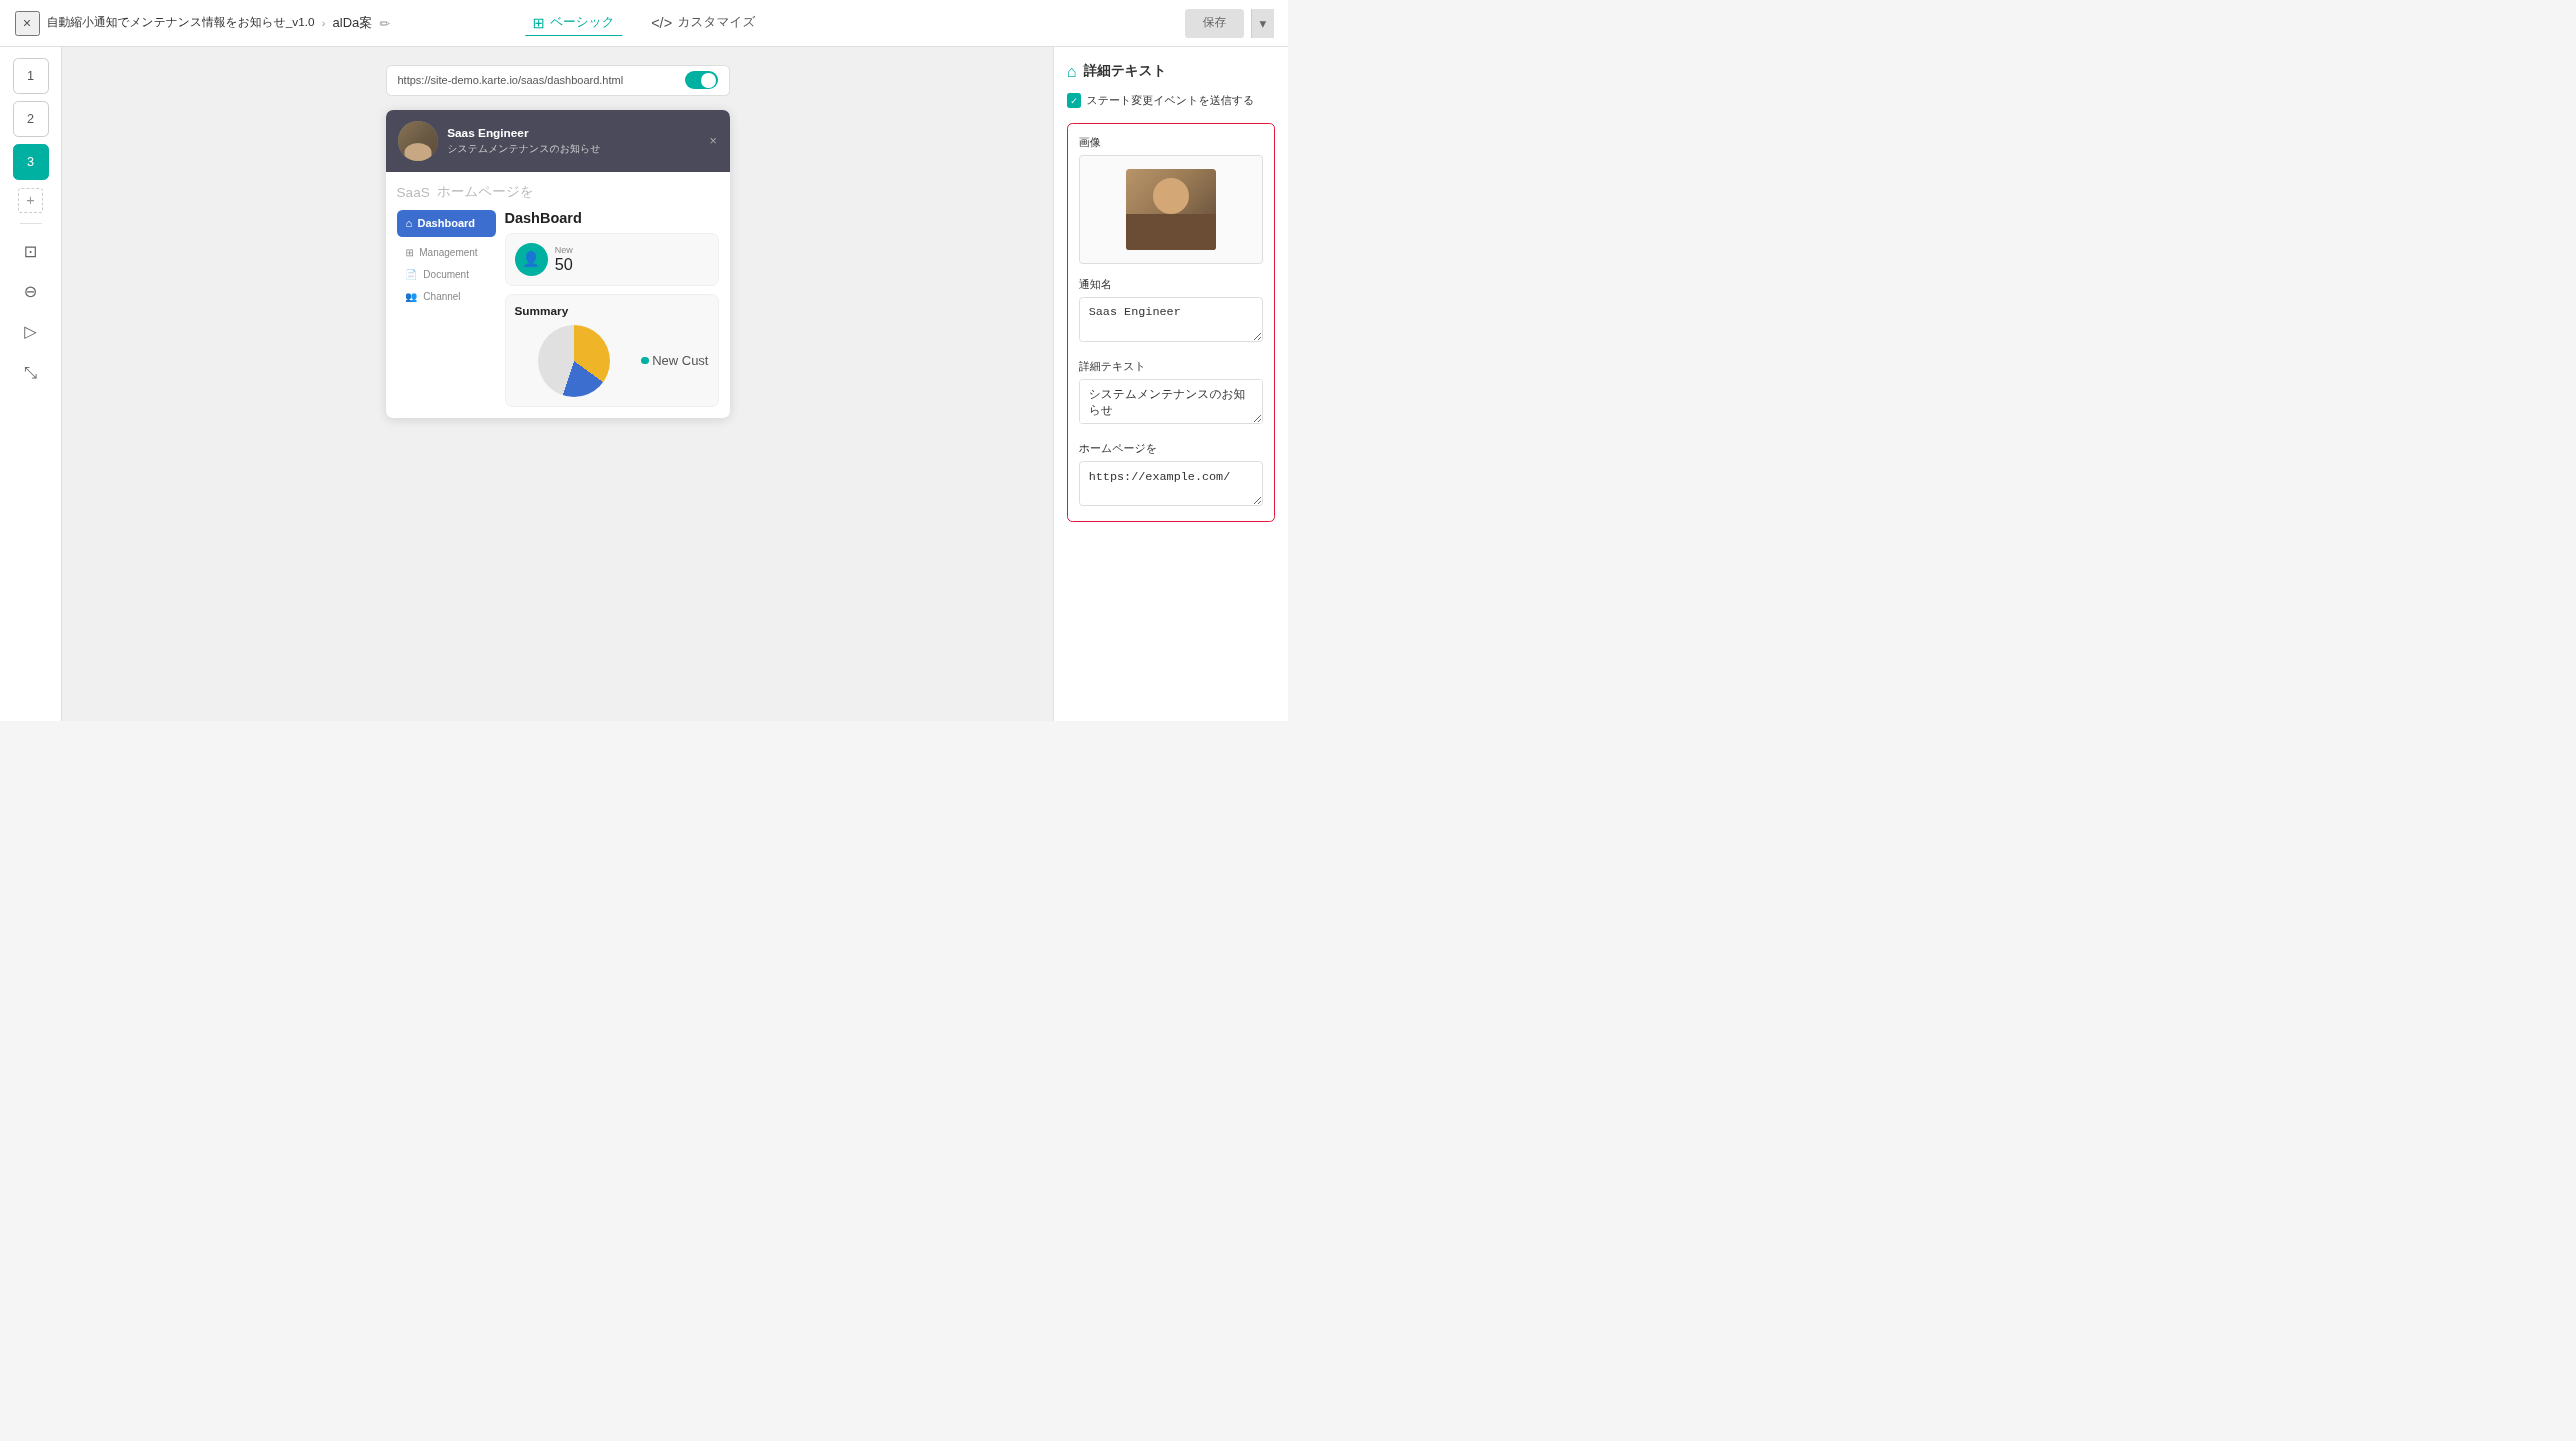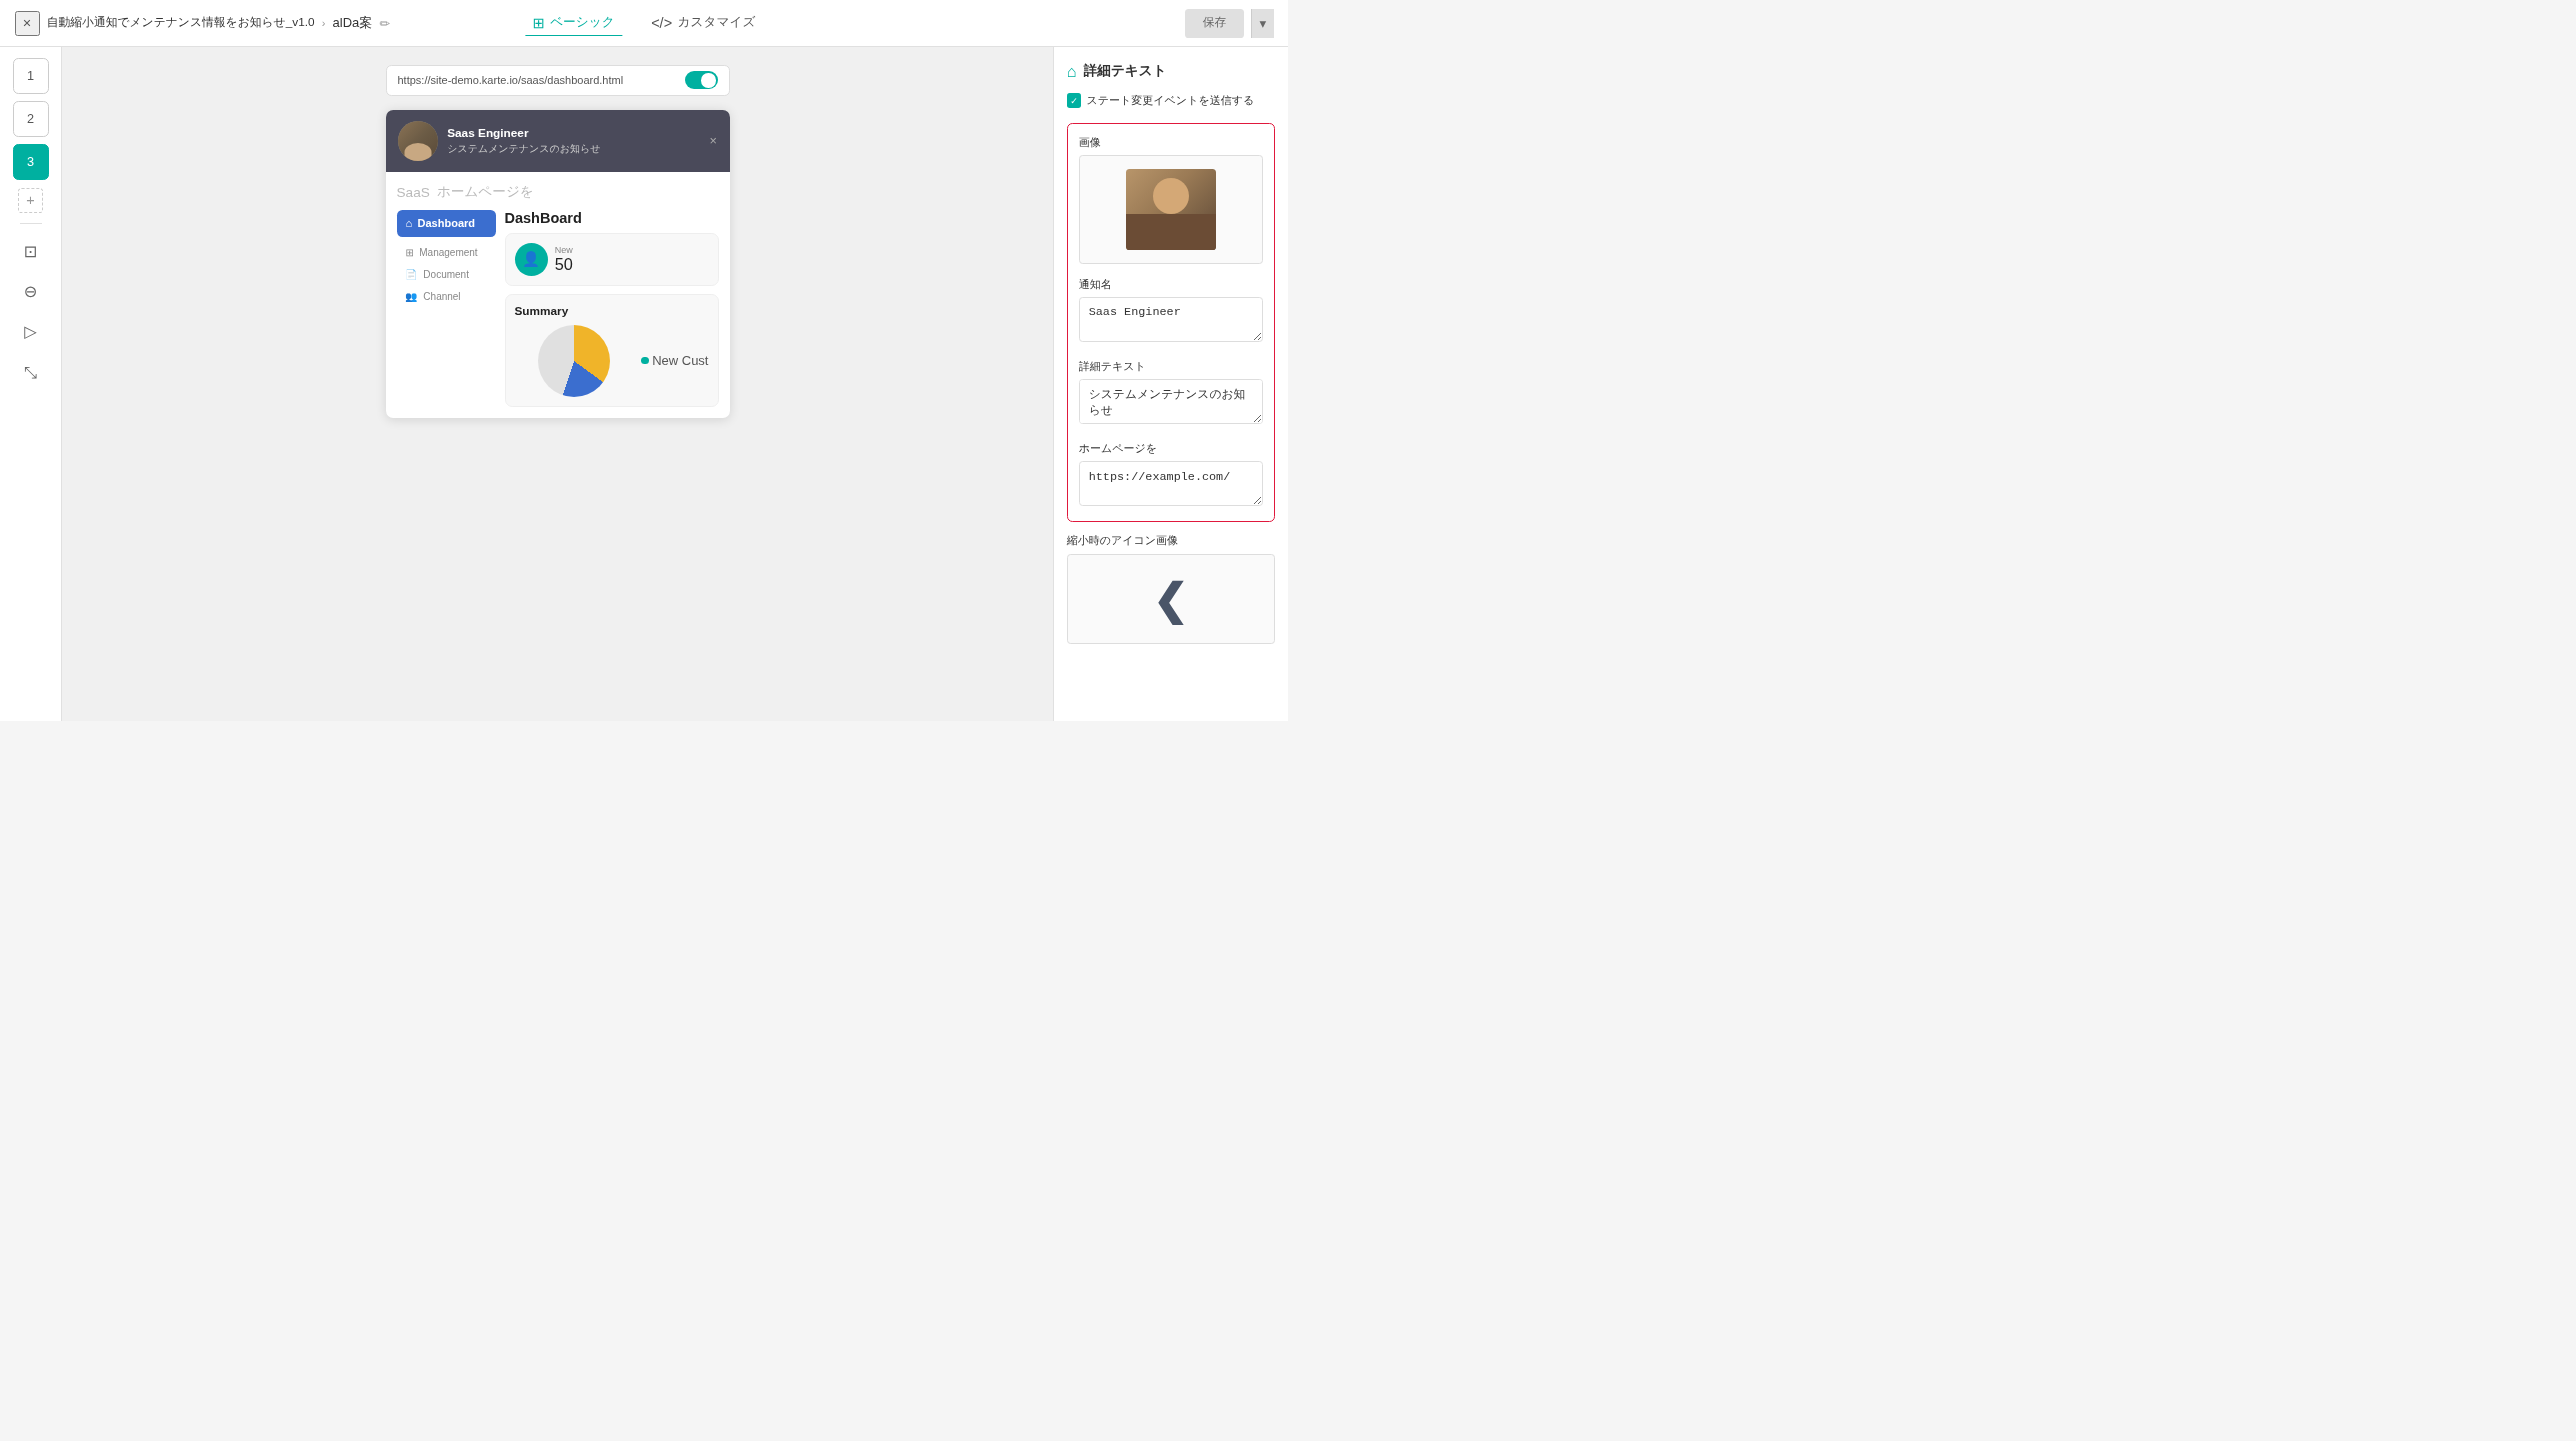--- a/index.html
+++ b/index.html
@@ -393,22 +393,16 @@
       
       <div class="field-label">詳細テキスト</div>
       <textarea class="text-input-field" style="">システムメンテナンスのお知らせ</textarea>
 
       
       <div class="field-label">ホームページを</div>
       <textarea class="text-input-field" style="">https://example.com/</textarea>
 
     </div>
 
-    <div class="mini-section">
-      <div class="field-label">縮小時のアイコン画像</div>
-      <div class="mini-image-area">
-        <span class="arrow-icon-placeholder">❮</span>
-      </div>
-    </div>
 
   </div>
 </div>
 
 
 </body></html>

